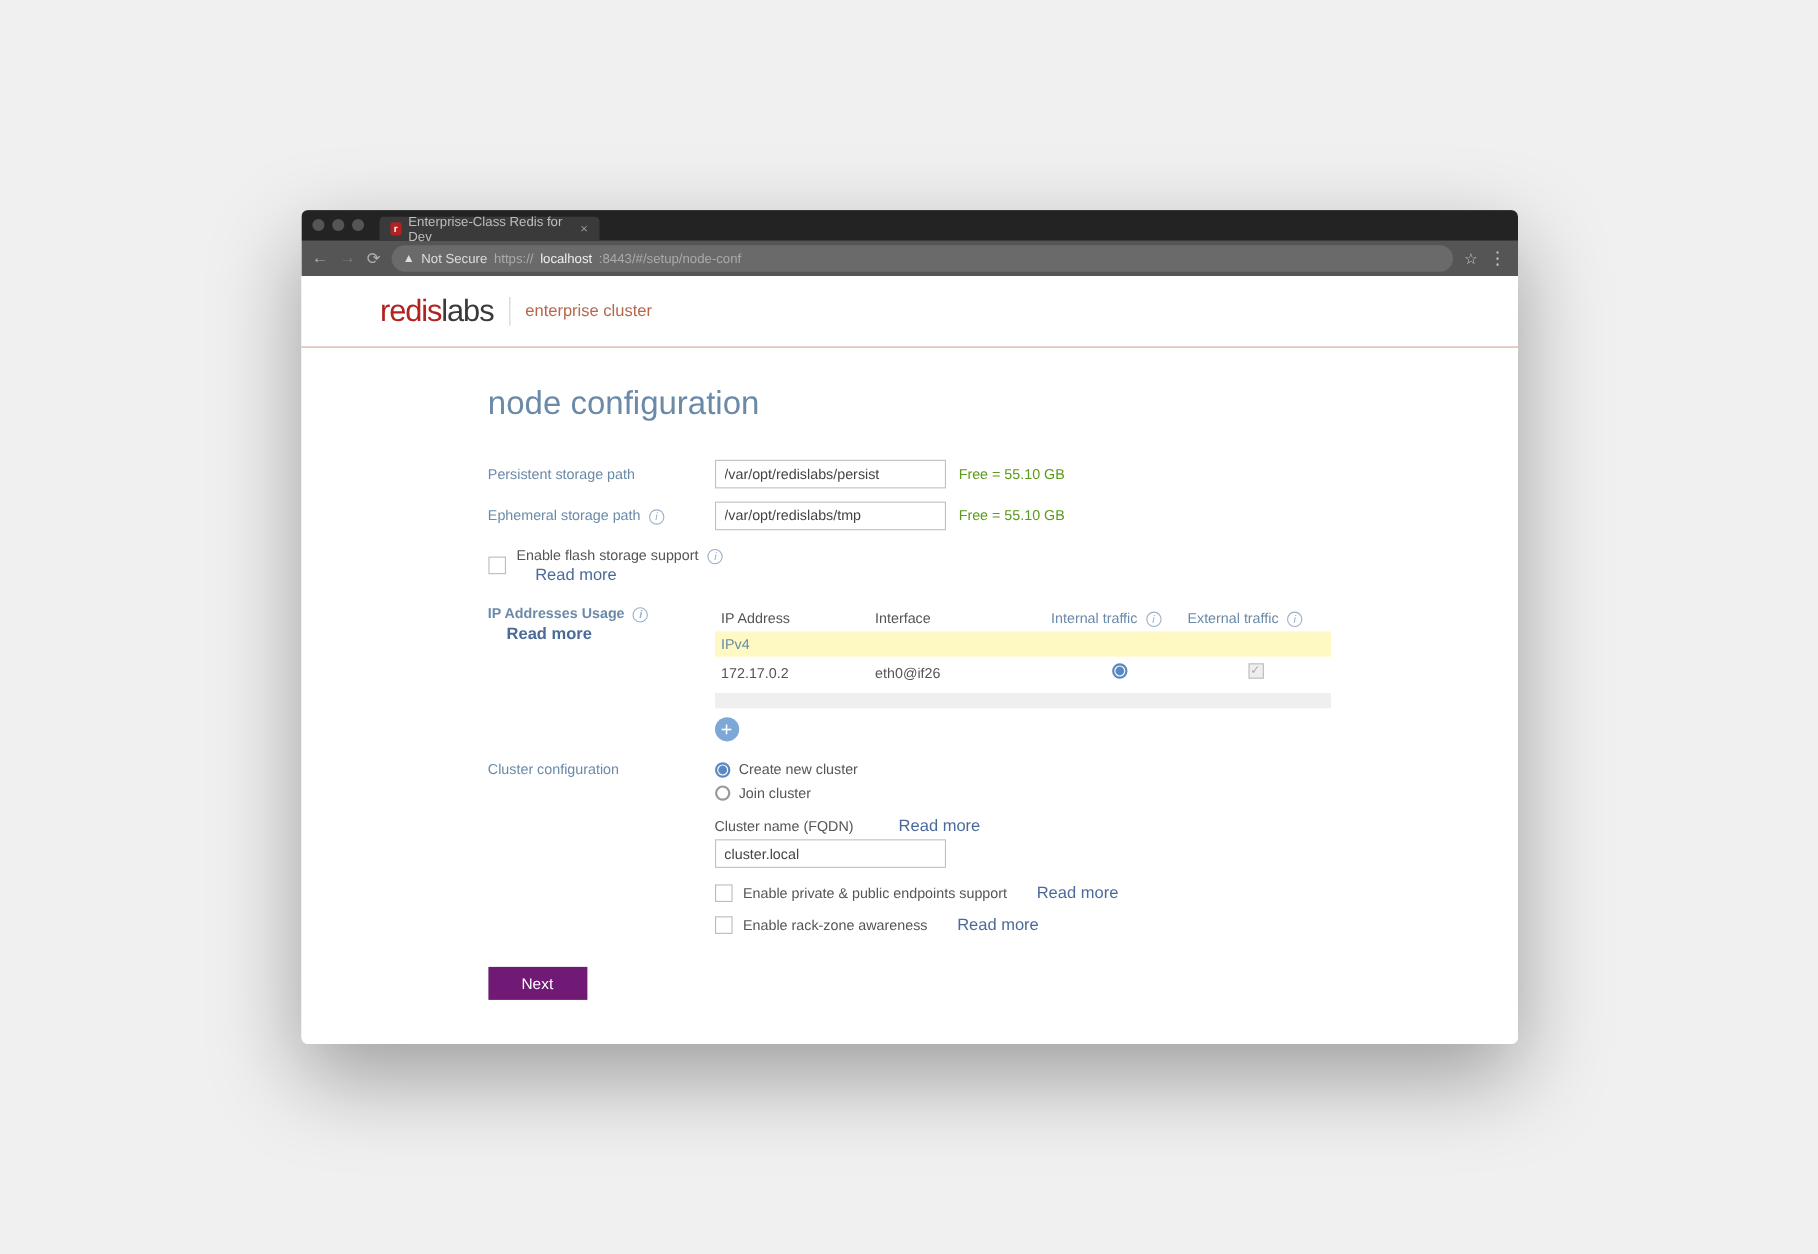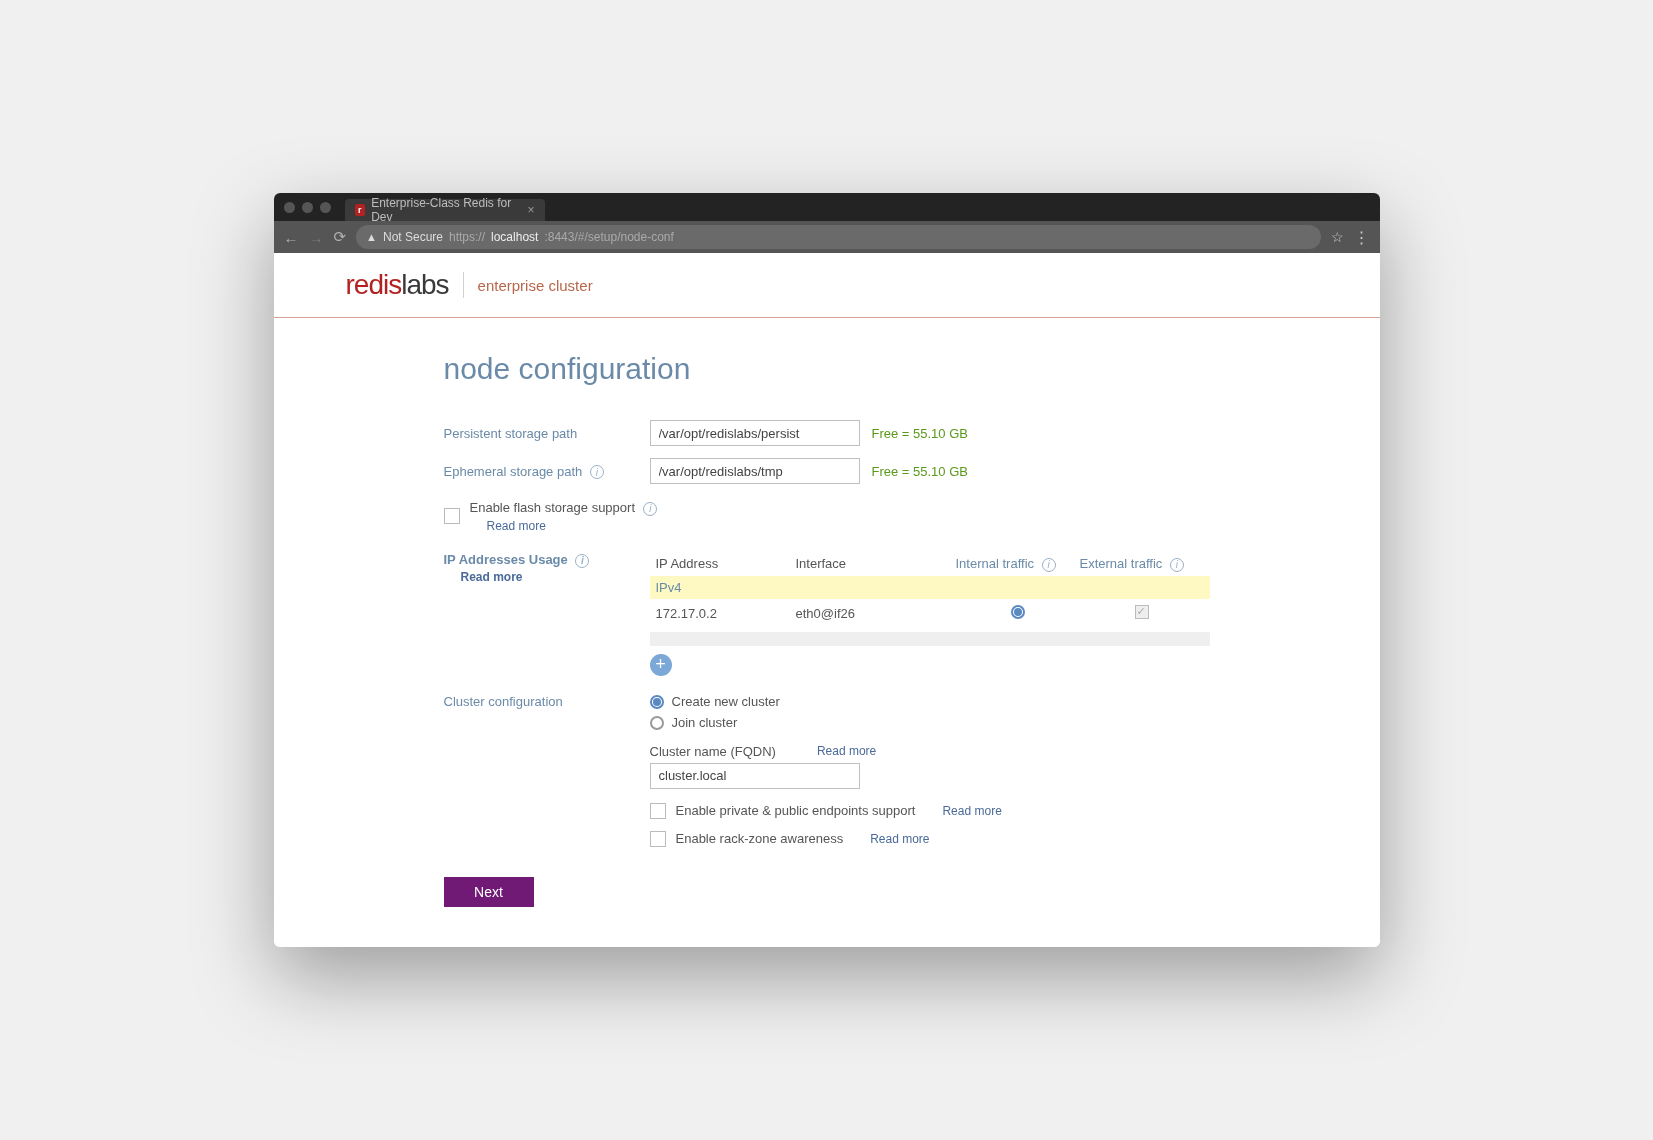--- a/index.html
+++ b/index.html
@@ -139,21 +139,21 @@
     align-items: center;
     gap: 10px;
     padding: 8px 0 4px 0;
   }
   .cb {
     width: 16px; height: 16px;
     border: 1px solid #bbb;
     background: #fff;
     display: inline-block;
   }
-  .readmore { color: #4a6a9a; font-size: 12px; text-decoration: none; padding-left: 17px; }
+  .readmore { color: #4a6a9a; font-size: 15px; text-decoration: none; padding-left: 17px; }
   .sublabel { color: #555; font-size: 13px; }
 
   .ip-section { display: grid; grid-template-columns: 196px 1fr; column-gap: 10px; margin-top: 14px; }
   .ip-left { color: #6a8aa8; font-size: 13px; font-weight: bold; }
   .ip-left .readmore { display: block; margin-top: 2px; }
 
   .ip-table { width: 100%; }
   .ip-head {
     display: grid;
     grid-template-columns: 140px 160px 1fr 1fr;
@@ -207,21 +207,21 @@
     border-radius: 50%;
     color: #fff;
     display: inline-flex;
     align-items: center;
     justify-content: center;
     font-size: 18px;
     margin-top: 4px;
   }
 
   .cluster-section { display: grid; grid-template-columns: 196px 1fr; column-gap: 10px; margin-top: 18px; }
-  .radio-option { display: flex; align-items: flex-end; gap: 8px; margin-bottom: 6px; font-size: 13px; color: #555; }
+  .radio-option { display: flex; align-items: center; gap: 8px; margin-bottom: 6px; font-size: 13px; color: #555; }
   .radio-outline {
     width: 14px; height: 14px; border: 2px solid #999;
     border-radius: 50%; display: inline-block; position: relative;
   }
   .radio-outline.selected { border-color: #5a88c0; }
   .radio-outline.selected::after {
     content: ""; position: absolute; width: 8px; height: 8px;
     background: #5a88c0; border-radius: 50%; top: 1px; left: 1px;
   }
   .field-label { font-size: 13px; color: #555; margin-top: 14px; margin-bottom: 4px; display: flex; align-items: center; gap: 24px; }

